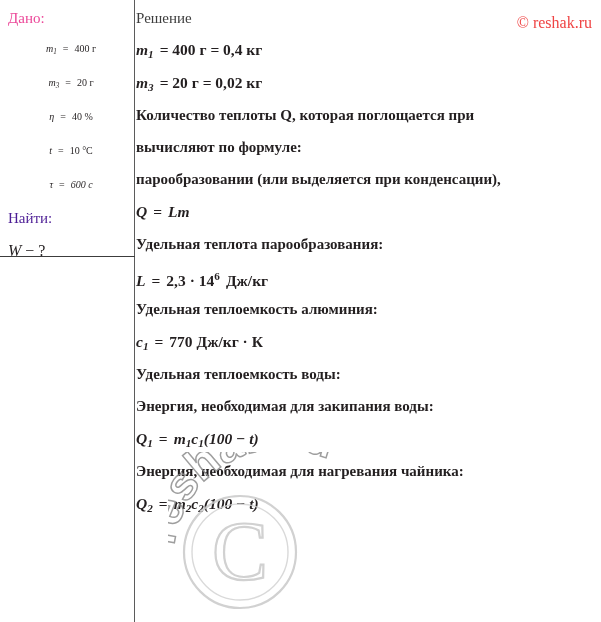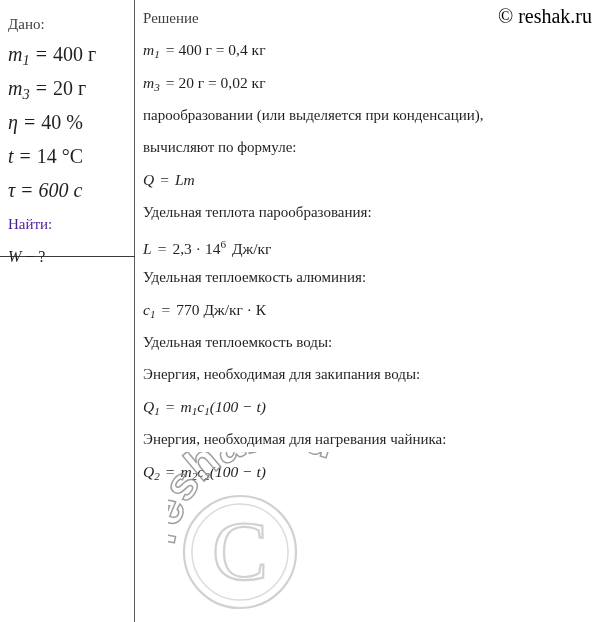--- a/index.html
+++ b/index.html
@@ -46,68 +46,70 @@
     left: 0;
     top: 0;
     width: 134px;
     height: 622px;
     box-sizing: border-box;
     padding: 9px 0 0 8px;
   }
   .col-head {
     font-size: 15px;
     line-height: 18px;
-    color: #404040;
-    margin: 6px 0 12px 0;
+    color: #ec4899;
+    margin: 0 0 12px 0;
     white-space: nowrap;
   }
   .given-row {
-    font-size: 20px;
+    font-size: 10px;
     line-height: 19px;
     height: 19px;
     margin-bottom: 15px;
     white-space: nowrap;
+    text-align: center;
   }
   .find-head {
     font-size: 15px;
     line-height: 18px;
     color: #4c1d95;
     margin: 12px 0 14px 0;
     white-space: nowrap;
   }
   .find-row {
     font-size: 16px;
     line-height: 19px;
     white-space: nowrap;
   }
 
   
   .sol-col {
     position: absolute;
-    left: 143px;
+    left: 136px;
     top: 0;
     width: 458px;
     height: 622px;
     box-sizing: border-box;
     padding: 9px 0 0 0;
   }
   .sol-head {
     font-size: 15px;
     line-height: 18px;
     color: #3d3d3d;
     margin: 0 0 13px 0;
     white-space: nowrap;
   }
   .sol-line {
     font-size: 15.5px;
     line-height: 19px;
     height: 19px;
     margin-bottom: 14px;
     white-space: nowrap;
     overflow: visible;
+    font-weight: bold;
   }
   .sol-line.prose {
     font-size: 15px;
     margin-bottom: 13px;
   }
 
   
   .mv {
     font-style: italic;
     font-family: "Liberation Serif", "DejaVu Serif", serif;
@@ -131,24 +133,24 @@
   }
   .spw {
     display: inline-block;
     width: 6px;
   }
 
   
   .credit {
     position: absolute;
     right: 9px;
-    top: 7px;
-    font-size: 20px;
-    line-height: 18px;
-    color: #000000;
+    top: 14px;
+    font-size: 16px;
+    line-height: 18px;
+    color: #ef4444;
     white-space: nowrap;
   }
 
   
   .watermark {
     position: absolute;
     left: 168px;
     top: 452px;
     width: 260px;
     height: 170px;
@@ -179,21 +181,21 @@
 
     <div class="given-row">
       <span class="mv">m</span><span class="sub">3</span><span class="spw"></span><span class="op">=</span><span class="spw"></span><span class="op">20 г</span>
     </div>
 
     <div class="given-row">
       <span class="mv">η</span><span class="spw"></span><span class="op">=</span><span class="spw"></span><span class="op">40 %</span>
     </div>
 
     <div class="given-row">
-      <span class="mv">t</span><span class="spw"></span><span class="op">=</span><span class="spw"></span><span class="op">14 °C</span>
+      <span class="mv">t</span><span class="spw"></span><span class="op">=</span><span class="spw"></span><span class="op">10 °C</span>
     </div>
 
     <div class="given-row">
       <span class="mv">τ</span><span class="spw"></span><span class="op">=</span><span class="spw"></span><span class="mv">600 с</span>
     </div>
 
     <div class="find-head">Найти:</div>
 
     <div class="find-row">
       <span class="mv">W</span><span class="sp"></span><span class="op">−</span><span class="sp"></span><span class="op">?</span>
@@ -205,22 +207,23 @@
     <div class="sol-head">Решение</div>
 
     <div class="sol-line">
       <span class="mv">m</span><span class="sub">1</span><span class="spw"></span><span class="op">= 400 г = 0,4 кг</span>
     </div>
 
     <div class="sol-line">
       <span class="mv">m</span><span class="sub">3</span><span class="spw"></span><span class="op">= 20 г = 0,02 кг</span>
     </div>
 
+    <div class="sol-line prose">Количество теплоты Q, которая поглощается при</div>
+    <div class="sol-line prose">вычисляют по формуле:</div>
     <div class="sol-line prose">парообразовании (или выделяется при конденсации),</div>
-    <div class="sol-line prose">вычисляют по формуле:</div>
 
     <div class="sol-line">
       <span class="mv">Q</span><span class="spw"></span><span class="op">=</span><span class="spw"></span><span class="mv">Lm</span>
     </div>
 
     <div class="sol-line prose">Удельная теплота парообразования:</div>
 
     <div class="sol-line">
       <span class="mv">L</span><span class="spw"></span><span class="op">=</span><span class="spw"></span><span class="op">2,3</span><span class="sp"></span><span class="op">·</span><span class="sp"></span><span class="op">14</span><span class="sup">6</span><span class="spw"></span><span class="op">Дж/кг</span>
     </div>

